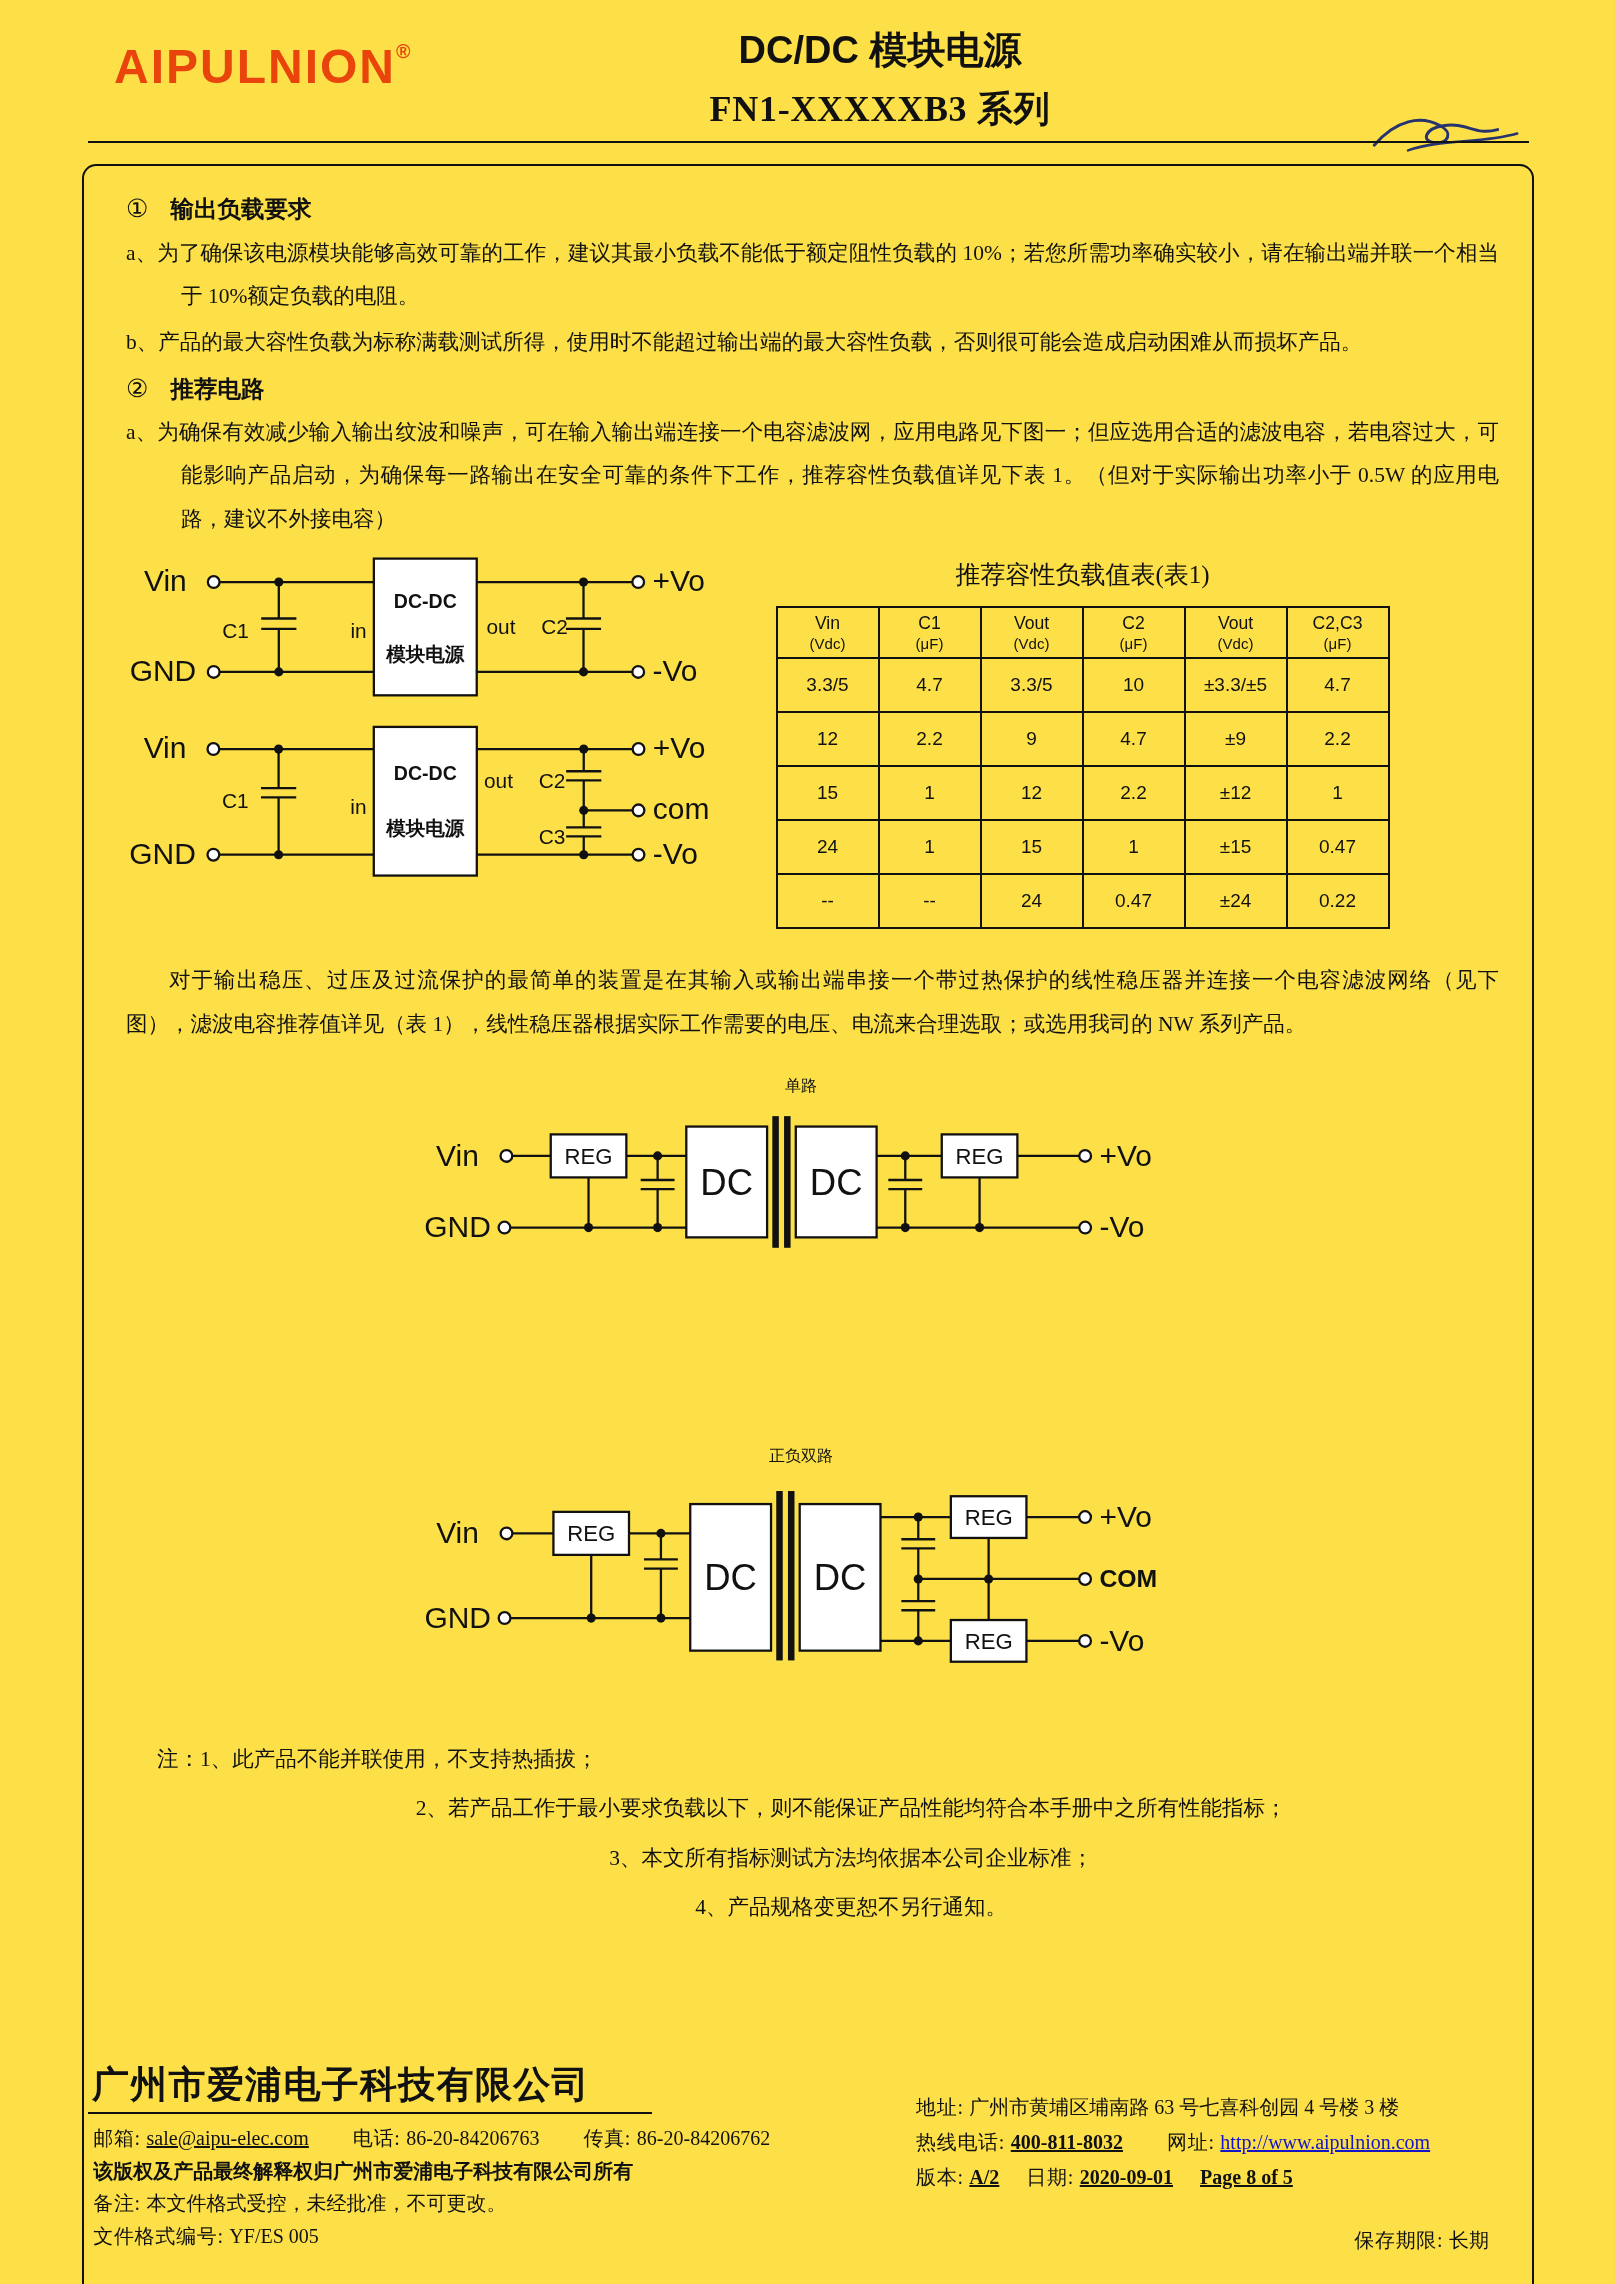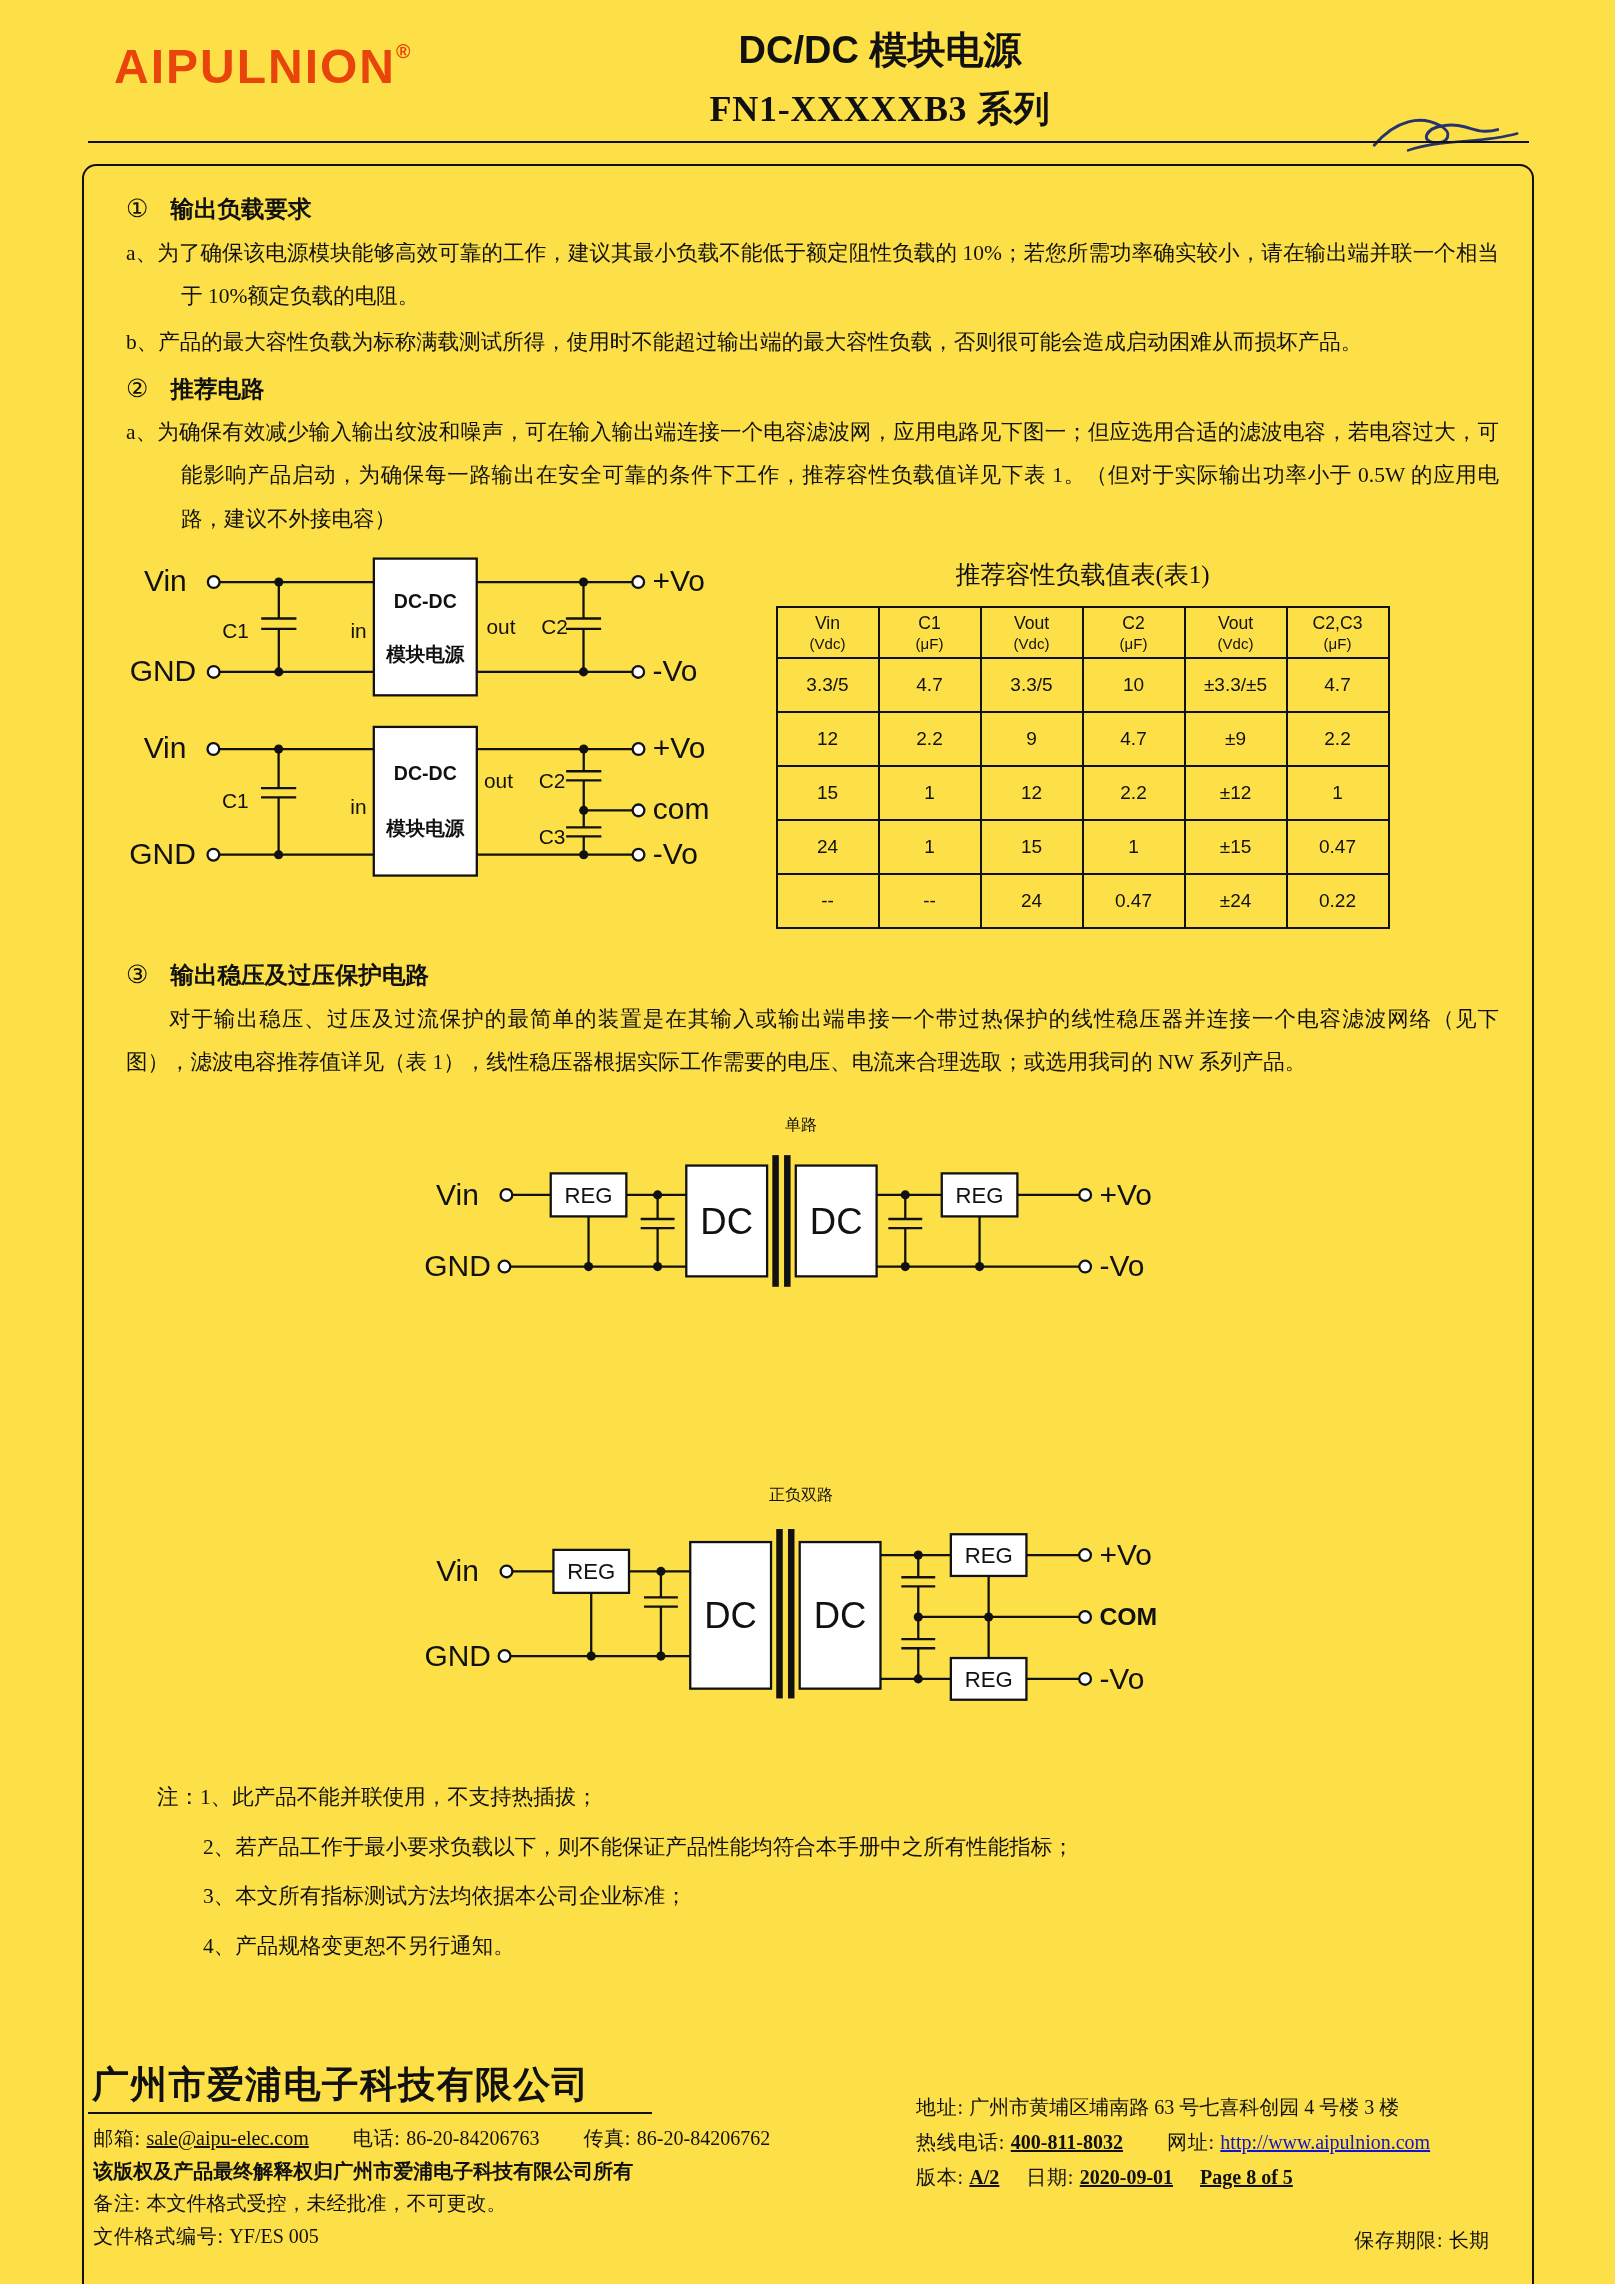--- a/index.html
+++ b/index.html
@@ -57,21 +57,21 @@
   .dot{fill:#111;stroke:none;}
   .bar{fill:#111;stroke:none;}
 
   .fig-wrap{margin-left:306px;width:756px;text-align:center;}
   .fig-wrap.first{margin-top:30px;}
   .fig-wrap.second{margin-top:163px;}
   .fig-label{font-size:16px;margin-bottom:10.4px;}
   .s3-block{margin-top:30px;}
 
   .notes{margin:42px 0 0 40px;font-size:21.5px;line-height:2.3;}
-  .notes .indent{margin-left:46px;}
+  .notes .indent{margin-left:46px;text-align:center;}
 
   
   .footer{position:absolute;left:88px;right:87px;top:2052px;height:215px;font-size:20px;}
   .company{position:absolute;left:3.9px;top:7.8px;font-size:37px;font-weight:bold;letter-spacing:1.3px;}
   .company-rule{position:absolute;left:0;top:60px;width:564px;border-top:2px solid #111;}
   .f-line{position:absolute;left:5.2px;white-space:nowrap;}
   .contact{top:73px;}
   .copyright{top:106px;font-weight:bold;text-align:right;}
   .remark{top:138px;}
   .docno{top:171px;}
@@ -288,23 +288,20 @@
                 <td>0.47</td>
                 <td>±24</td>
                 <td>0.22</td>
             </tr>
           </tbody>
         </table>
       </div>
     </div>
 
     <div class="s3-block">
-      <div class="sec-title">
-        <span class="secnum">③</span><span>输出稳压及过压保护电路</span>
-      </div>
       <div class="para-ind">对于输出稳压、过压及过流保护的最简单的装置是在其输入或输出端串接一个带过热保护的线性稳压器并连接一个电容滤波网络（见下图），滤波电容推荐值详见（表 1），线性稳压器根据实际工作需要的电压、电流来合理选取；或选用我司的 NW 系列产品。</div>
     </div>
 
     <div class="fig-wrap first">
       <div class="fig-label">单路</div>
       <svg class="circ" width="756" height="176" viewBox="0 0 1160 270">
         <g>
           <path class="w" d="M137,75 H196"></path>
             <path class="w" d="M312,75 H404"></path>
           <path class="w" d="M134,185 H404"></path>

